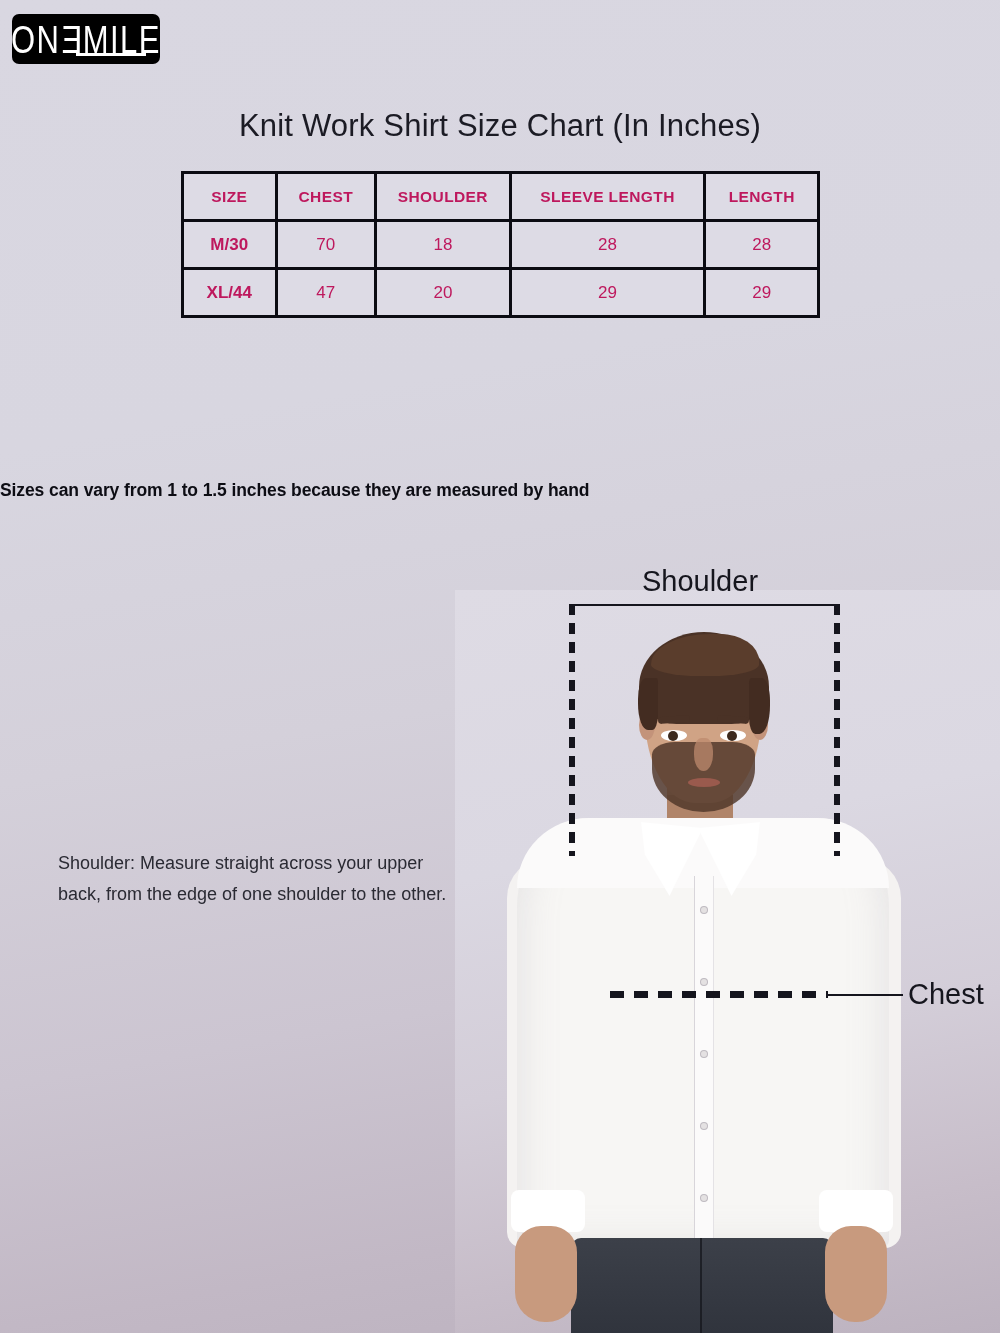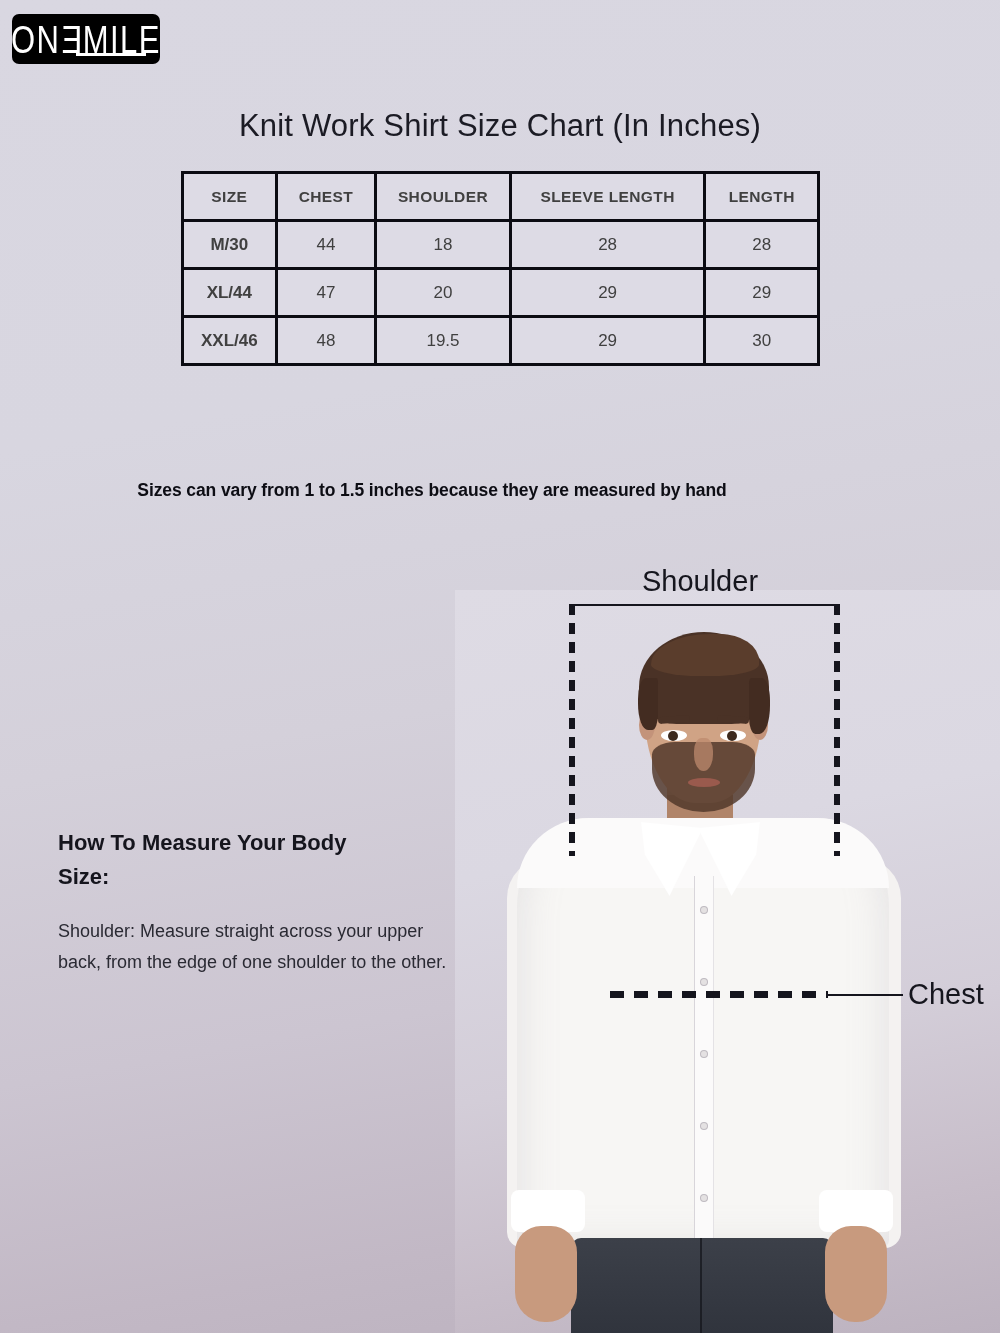--- a/index.html
+++ b/index.html
@@ -82,21 +82,21 @@
   table#size-table {
     border-collapse: collapse;
     width: 639px;
     background: #dcdae4;
   }
   #size-table th, #size-table td {
     border: 3px solid #0b0b12;
     background: #dddbe5;
     text-align: center;
     font-family: "Liberation Sans", sans-serif;
-    color: #404040;
+    color: #be185d;
     height: 48px;
     padding: 0 0;
   }
   #size-table th {
     font-size: 15.5px;
     font-weight: 700;
     letter-spacing: 0.4px;
   }
   #size-table td {
     font-size: 17px;
@@ -111,21 +111,21 @@
   #size-table col.c-shoulder { width: 135px; }
   #size-table col.c-sleeve   { width: 196px; }
   #size-table col.c-length   { width: 114px; }
 
   
   #size-note {
     position: absolute;
     left: 0;
     top: 480px;
     width: 864px;
-    text-align: center;
+    text-align: left;
     font-family: "Liberation Sans", sans-serif;
     font-size: 17.5px;
     font-weight: 700;
     color: #0d0d14;
     letter-spacing: -0.1px;
   }
 
   
   #measure-block {
     position: absolute;
@@ -481,47 +481,39 @@
         <th>SIZE</th>
         <th>CHEST</th>
         <th>SHOULDER</th>
         <th>SLEEVE LENGTH</th>
         <th>LENGTH</th>
       </tr>
     </thead>
     <tbody>
       <tr>
         <td class="size-cell">M/30</td>
-        <td>44</td>
+        <td>70</td>
         <td>18</td>
         <td>28</td>
         <td>28</td>
       </tr>
       <tr>
         <td class="size-cell">XL/44</td>
         <td>47</td>
         <td>20</td>
         <td>29</td>
         <td>29</td>
       </tr>
-      <tr>
-        <td class="size-cell">XXL/46</td>
-        <td>48</td>
-        <td>19.5</td>
-        <td>29</td>
-        <td>30</td>
-      </tr>
     </tbody>
   </table>
 </div>
 
 <div id="size-note">Sizes can vary from 1 to 1.5 inches because they are measured by hand</div>
 
 <div id="measure-block">
-  <div id="measure-heading">How To Measure Your Body Size:</div>
   <p class="measure-para">Shoulder: Measure straight across your upper back, from the edge of one shoulder to the other.</p>
 </div>
 
 <div id="photo-stage">
   <div id="photo-bg"></div>
   <div id="model">
     <div id="neck"></div>
     <div id="neck-shadow"></div>
     <div id="head"></div>
     <div id="ear-l"></div>

